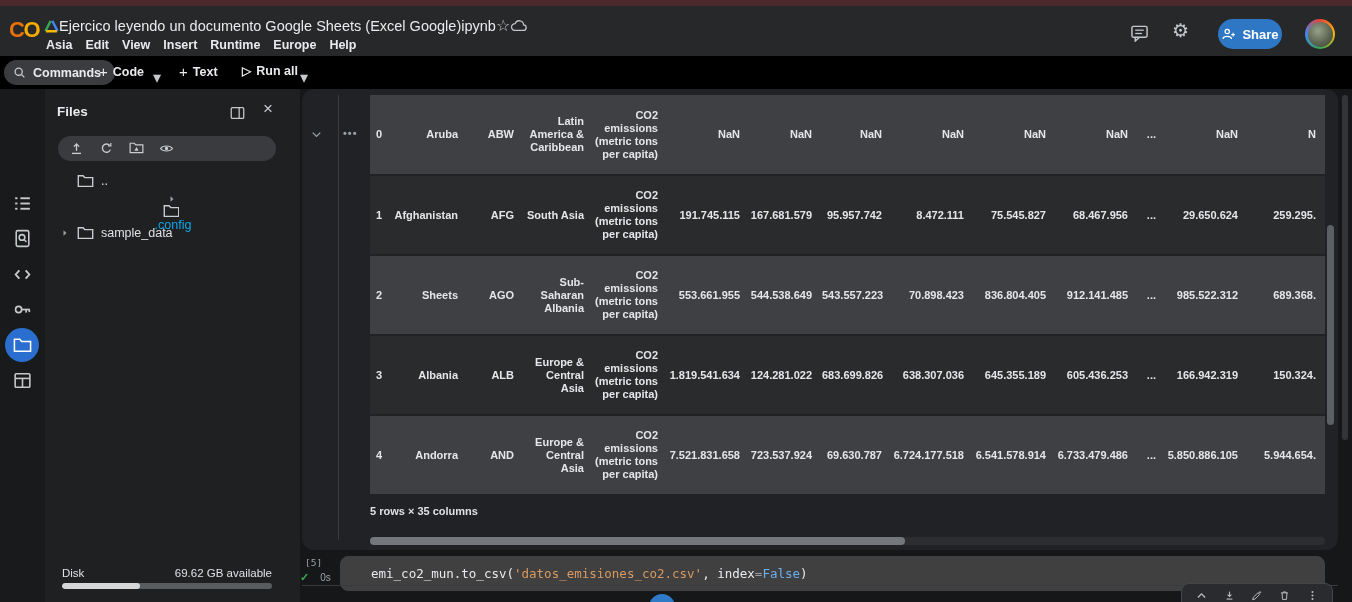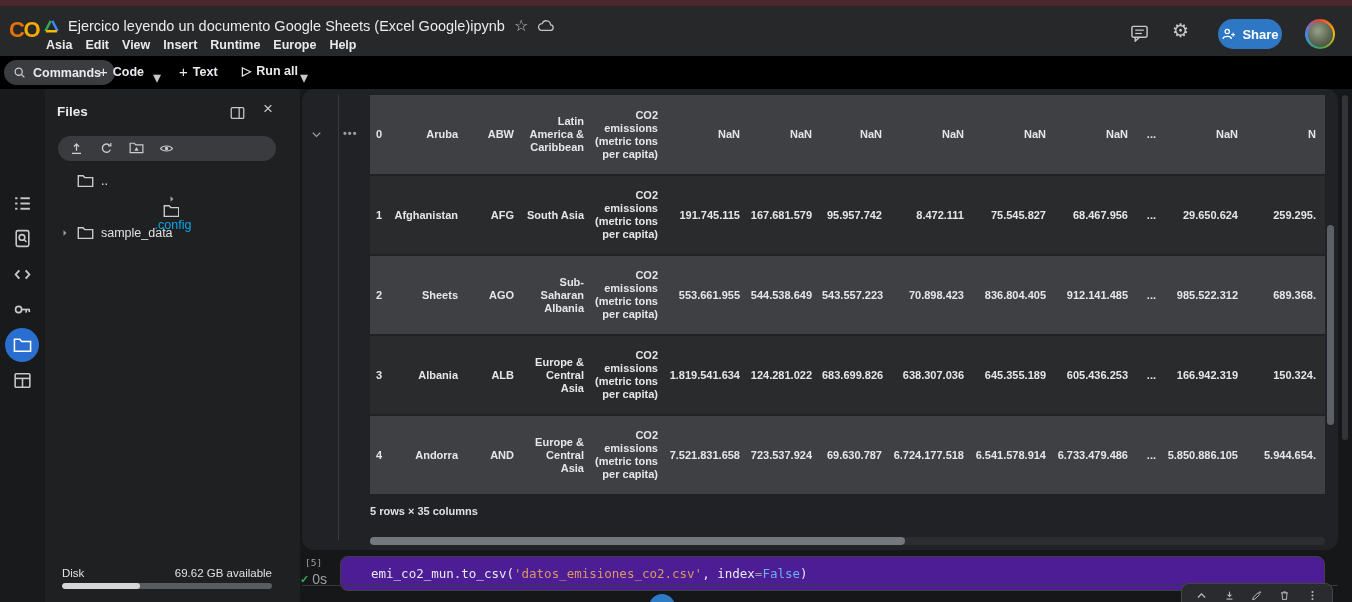--- a/index.html
+++ b/index.html
@@ -5,21 +5,21 @@
   html,body{margin:0;padding:0;width:1352px;height:602px;overflow:hidden;background:#161718;
     font-family:"Liberation Sans",sans-serif;color:#e8eaed;-webkit-font-smoothing:antialiased;}
   .abs{position:absolute;}
   svg{display:block;}
 
   
   .topstrip{left:0;top:0;width:1352px;height:6px;background:#4a282c;}
   .header{left:0;top:6px;width:1352px;height:50px;background:#27282a;}
   .logo{left:9px;top:11px;font-size:22px;font-weight:bold;letter-spacing:-1.5px;cursor:pointer;}
   .logo .lc{color:#e8710a}.logo .lo{color:#f9ab00}
-  .title-row{left:44px;top:9px;height:21px;display:flex;align-items:center;gap:9px;}
+  .title-row{left:44px;top:9px;height:21px;display:flex;align-items:center;}
   .doc-title{font-size:14.5px;color:#e8eaed;white-space:nowrap;}
   .star{font-size:16px;color:#c0c3c7;line-height:1;cursor:pointer;}
   .cloudic{color:#c0c3c7;}
   .menu-row{left:46px;top:32px;display:flex;gap:13px;font-size:12.5px;font-weight:600;color:#e8eaed;}
   .menu-row span{cursor:pointer;}
   .hbtn{color:#c6c9cc;cursor:pointer;}
   .comment-btn{left:1130px;top:18px;}
   .gear-btn{left:1172px;top:15px;font-size:19px;color:#c6c9cc;line-height:1;cursor:pointer;}
   .share-btn{left:1218px;top:13px;width:64px;height:30px;background:#2e77c4;border-radius:16px;
     display:flex;align-items:center;justify-content:center;gap:6px;color:#fff;font-size:13px;font-weight:600;cursor:pointer;}
@@ -88,22 +88,22 @@
   .dffooter{left:370px;top:505px;font-size:11px;font-weight:700;color:#dfe1e5;}
   .htrack{left:370px;top:537px;width:955px;height:8px;background:#2c2d30;border-radius:4px;cursor:pointer;}
   .hthumb{left:370px;top:537px;width:535px;height:8px;background:#74777b;border-radius:4px;cursor:grab;}
   .vthumb{left:1327px;top:225px;width:7px;height:200px;background:#5c5f63;border-radius:4px;cursor:grab;}
   .pagescroll{left:1342px;top:95px;width:6px;height:345px;background:#333437;border-radius:3px;cursor:grab;}
 
   
   .execcount{left:305px;top:557px;font-family:"DejaVu Sans Mono",monospace;font-size:9.5px;color:#9aa0a6;cursor:pointer;}
   .execstatus{left:300px;top:571px;display:flex;align-items:center;gap:3px;}
   .execstatus .ck{color:#34a853;font-size:11px;font-weight:bold;}
-  .execstatus .tm{font-size:14px;color:#9aa0a6;}
-  .codebox{left:340px;top:556px;width:985px;height:35px;background:#4c1d95;border:1px solid #3e4043;border-radius:8px;box-sizing:border-box;cursor:text;}
+  .execstatus .tm{font-size:10px;color:#9aa0a6;margin-left:8px;}
+  .codebox{left:340px;top:556px;width:985px;height:35px;background:#404040;border:1px solid #3e4043;border-radius:8px;box-sizing:border-box;cursor:text;}
   .codetext{position:absolute;left:30px;top:9px;font-family:"DejaVu Sans Mono",monospace;font-size:12.5px;white-space:pre;}
   .tok-plain{color:#e8eaed;} .tok-string{color:#d89a62;} .tok-keyword{color:#6cb0f0;} .tok-operator{color:#9aa0a6;}
 
   .bottomline{left:302px;top:585px;width:1036px;height:1px;background:#393a3d;}
   .celltoolbar{left:1181px;top:583px;width:152px;height:24px;background:#2a2b2e;border:1px solid #434548;border-bottom:none;
     border-radius:8px 8px 0 0;display:flex;align-items:center;justify-content:space-around;color:#b9bcbf;box-sizing:border-box;padding:0 6px;}
   .ctic{width:13px;height:13px;cursor:pointer;}
   .fab{left:649px;top:594px;width:26px;height:26px;border-radius:50%;background:#2e7ac6;cursor:pointer;}
 </style>
 </head>

